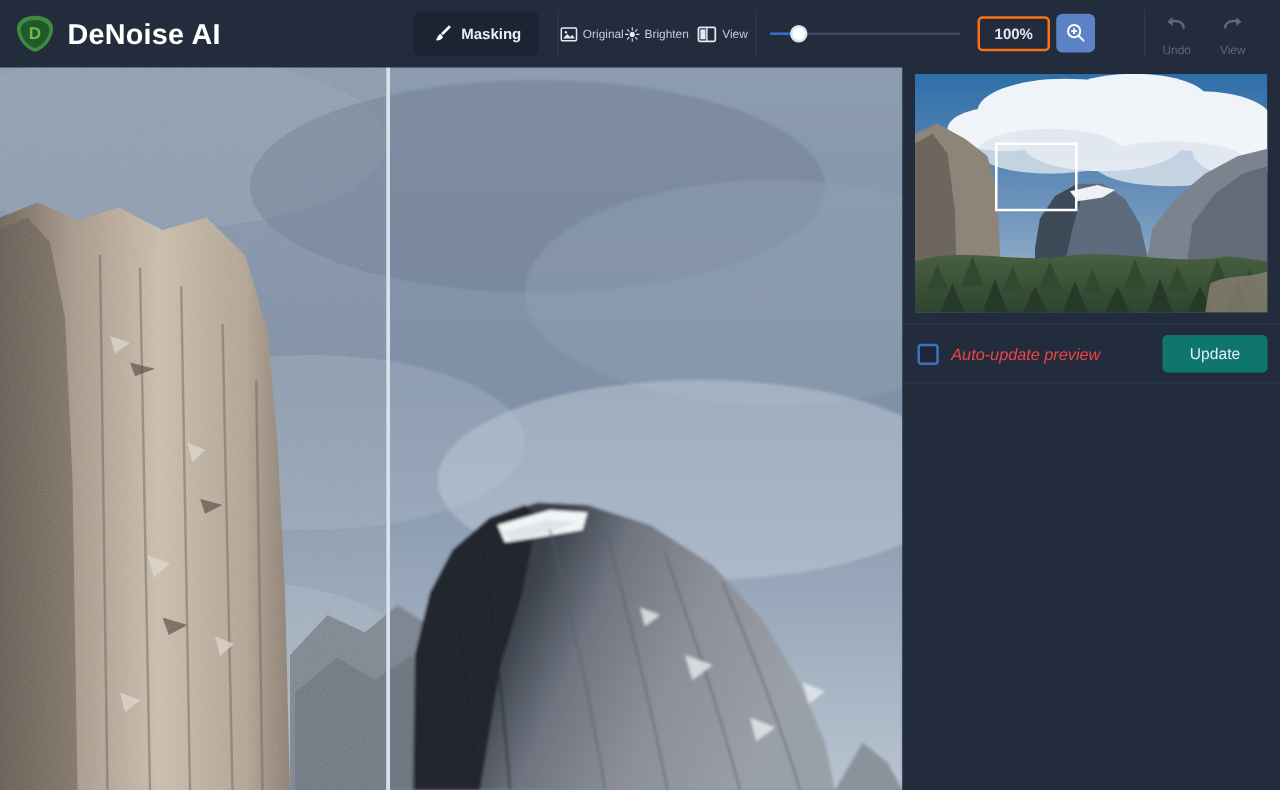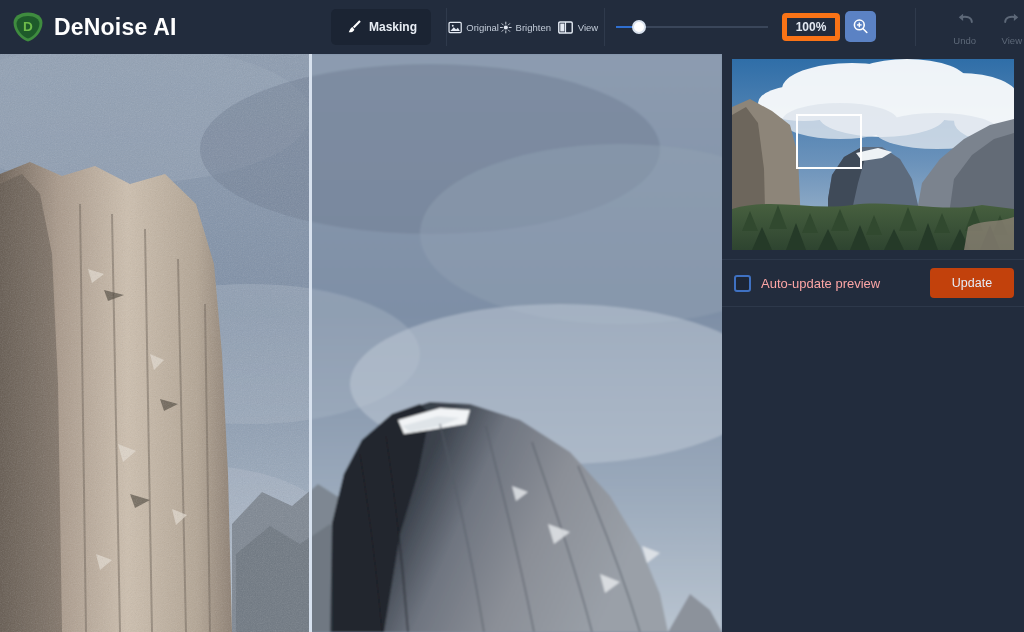--- a/index.html
+++ b/index.html
@@ -66,36 +66,36 @@
   .zs-knob {
     position:absolute; top: 0px; left: 16px;
     width: 14px; height: 14px; border-radius: 50%;
     background: #fff; border: 2px solid #d9e2ee;
     cursor: pointer;
   }
 
   .zoom-pct {
     position: absolute; left: 782px; top: 13px;
     width: 58px; height: 28px;
-    border: 5px solid #f97316; border-radius: 4px;
+    border: 2px solid #f97316; border-radius: 4px;
     display:flex; align-items:center; justify-content:center;
     color: #e3e9f2; font-size: 12px; font-weight: bold;
   }
   .zoom-btn {
     position: absolute; left: 845px; top: 11px;
     width: 31px; height: 31px; border-radius: 5px;
     background: #5b82c4;
     display:flex; align-items:center; justify-content:center;
     cursor:pointer;
   }
 
   .ur-group { position:absolute; left: 930px; top: 0; height: 54px; display:flex; }
   .ur-item {
     width: 46px; height: 54px;
-    display:flex; flex-direction:column; align-items:flex-end; justify-content:center; gap:7px;
+    display:flex; flex-direction:column; align-items:flex-start; justify-content:center; gap:7px;
     cursor: pointer;
   }
   .ur-item .t-lbl { color: #5d6878; font-size: 9.5px; }
 
   
   .canvas {
     position: absolute; top: 54px; left: 0;
     width: 722px; height: 578px;
     overflow: hidden; background: #7c8da4;
   }
@@ -134,26 +134,26 @@
     width: 302px; height: 46px;
     display: flex; align-items: center;
   }
   .chk {
     margin-left: 12px;
     width: 17px; height: 17px; border-radius: 3px;
     border: 2px solid #3f71c2; background: #1d2636;
     cursor: pointer; flex: none;
   }
   .autoupdate-row .lbl {
-    color: #fca5a5; font-size: 13px; margin-left: 10px;
+    color: #ef4444; font-size: 13px; margin-left: 10px; font-style: italic;
   }
   .update-btn {
     position:absolute; right: 10px; top: 8px;
     width: 84px; height: 30px; border-radius: 4px;
-    background: #c2410c;
+    background: #0f766e;
     display:flex; align-items:center; justify-content:center;
     color: #e4ecf7; font-size: 12.5px; cursor:pointer;
   }
 </style>
 </head>
 <body>
 
 <div class="topbar">
 
   <div class="logo-wrap">

